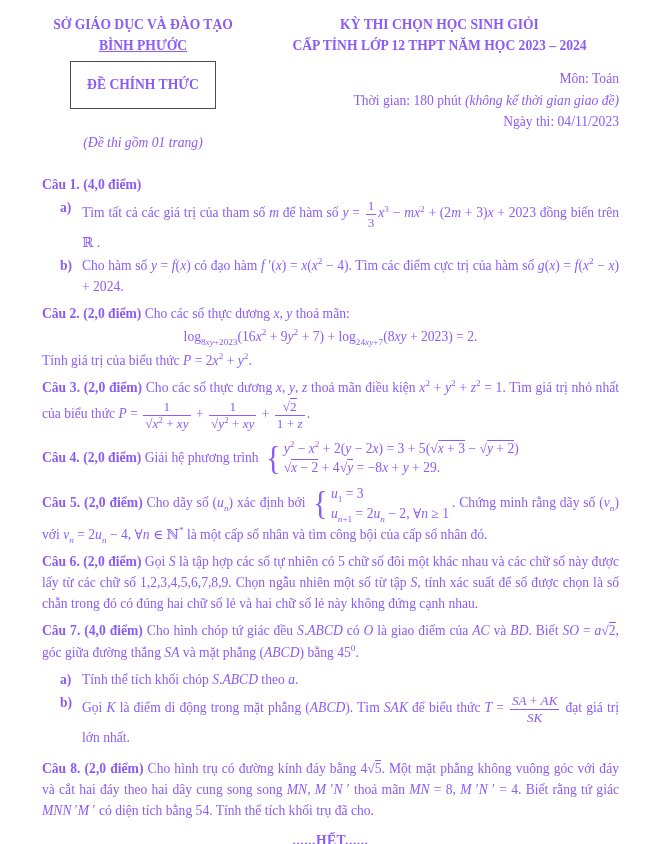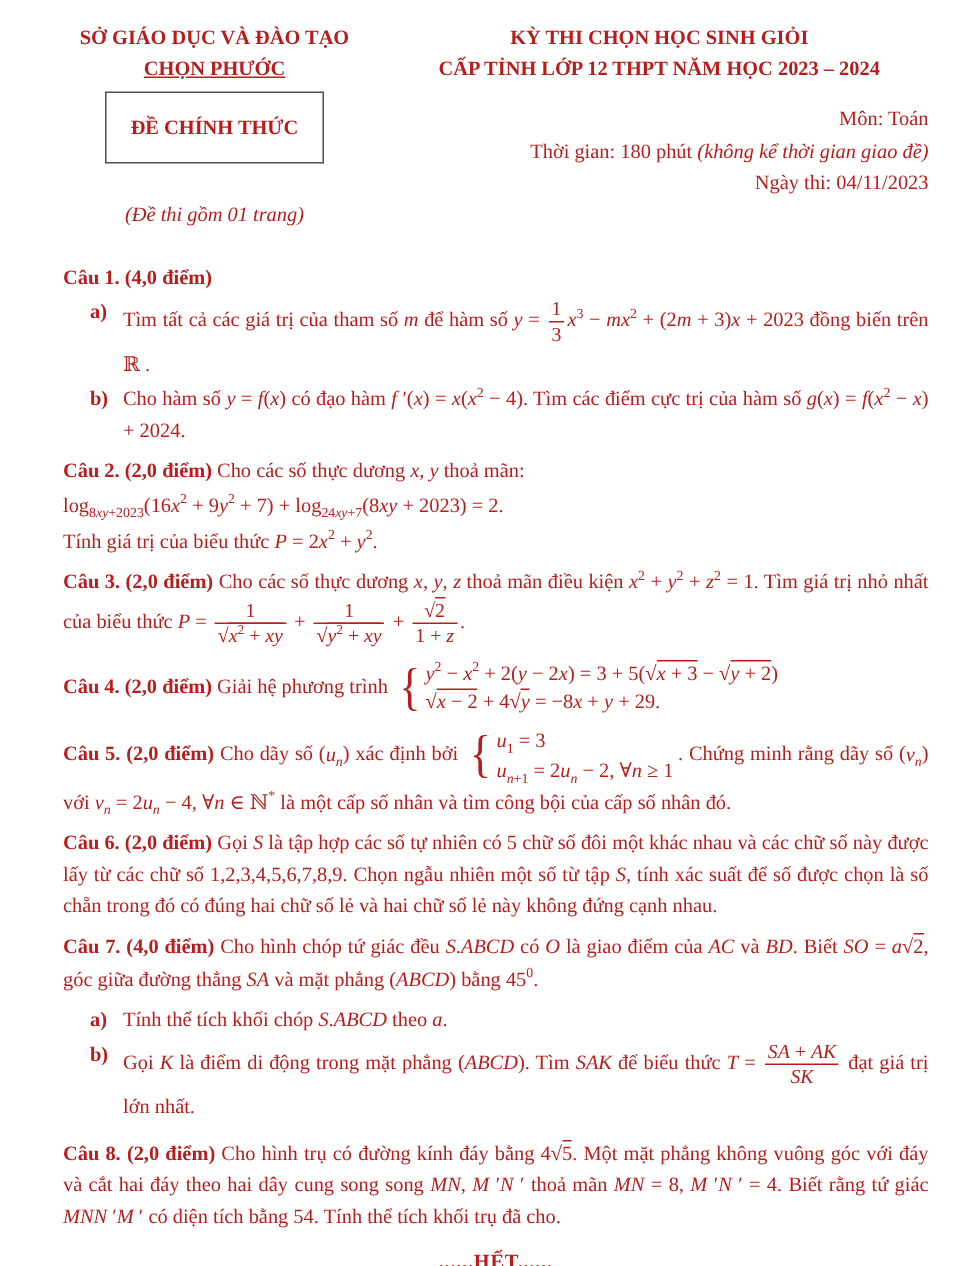--- a/index.html
+++ b/index.html
@@ -1,20 +1,20 @@
 <!DOCTYPE html>
 <html><head>
 <meta charset="utf-8">
 <style>
   * { box-sizing: border-box; }
   html, body { margin: 0; padding: 0; background: #ffffff; }
   .page {
     width: 649px; height: 844px;
     background: #ffffff;
-    color: #b91c1c;
+    color: #8b5cf6;
     font-family: "Liberation Serif", "DejaVu Serif", serif;
     font-size: 13.6px;
     line-height: 1.56;
     padding: 14px 30px 0 42px;
     overflow: hidden;
     position: relative;
   }
   .bold { font-weight: 700; }
   .just { text-align: justify; }
   .underline { text-decoration: underline; }
@@ -33,21 +33,21 @@
   .hr { flex: 1; padding-left: 16px; }
   .title-line { font-weight: 700; text-align: center; }
   .meta { margin-top: 12px; text-align: right; padding-left: 4px; }
 
   
   .content { margin-top: 21px; }
   .q { margin-top: 6px; }
   .item { display: flex; margin-top: 2px; }
   .ilabel { flex: none; width: 22px; margin-left: 18px; font-weight: 700; }
   .ibody { flex: 1; }
-  .eq { margin: 2px 0; }
+  .eq { text-align: center; margin: 2px 0; }
 
   
   .fr {
     display: inline-flex; flex-direction: column;
     vertical-align: middle; text-align: center;
     margin: 1px 2px; font-size: 0.97em;
   }
   .nm { border-bottom: 1px solid currentColor; padding: 0 2px; line-height: 1.2; }
   .dn { padding: 0 2px; line-height: 1.2; }
   .rd { border-top: 1px solid currentColor; white-space: nowrap; }
@@ -61,21 +61,21 @@
   .end-mark { margin-top: 9px; font-weight: 700; text-align: center; letter-spacing: 0.5px; }
 </style>
 </head>
 <body>
 
 <div class="page">
 
   <header class="header">
     <div class="hl">
       <div class="bold">SỞ GIÁO DỤC VÀ ĐÀO TẠO</div>
-      <div class="bold underline">CHỌN PHƯỚC</div>
+      <div class="bold underline">BÌNH PHƯỚC</div>
       <div>
         <span class="official-box"><span>ĐỀ CHÍNH THỨC</span></span>
       </div>
       <div class="pages-note">(Đề thi gồm 01 trang)</div>
     </div>
     <div class="hr">
       <div class="title-line">KỲ THI CHỌN HỌC SINH GIỎI</div>
       <div class="title-line">CẤP TỈNH LỚP 12 THPT NĂM HỌC 2023 – 2024</div>
       <div class="meta">
         <div>Môn: Toán</div>

